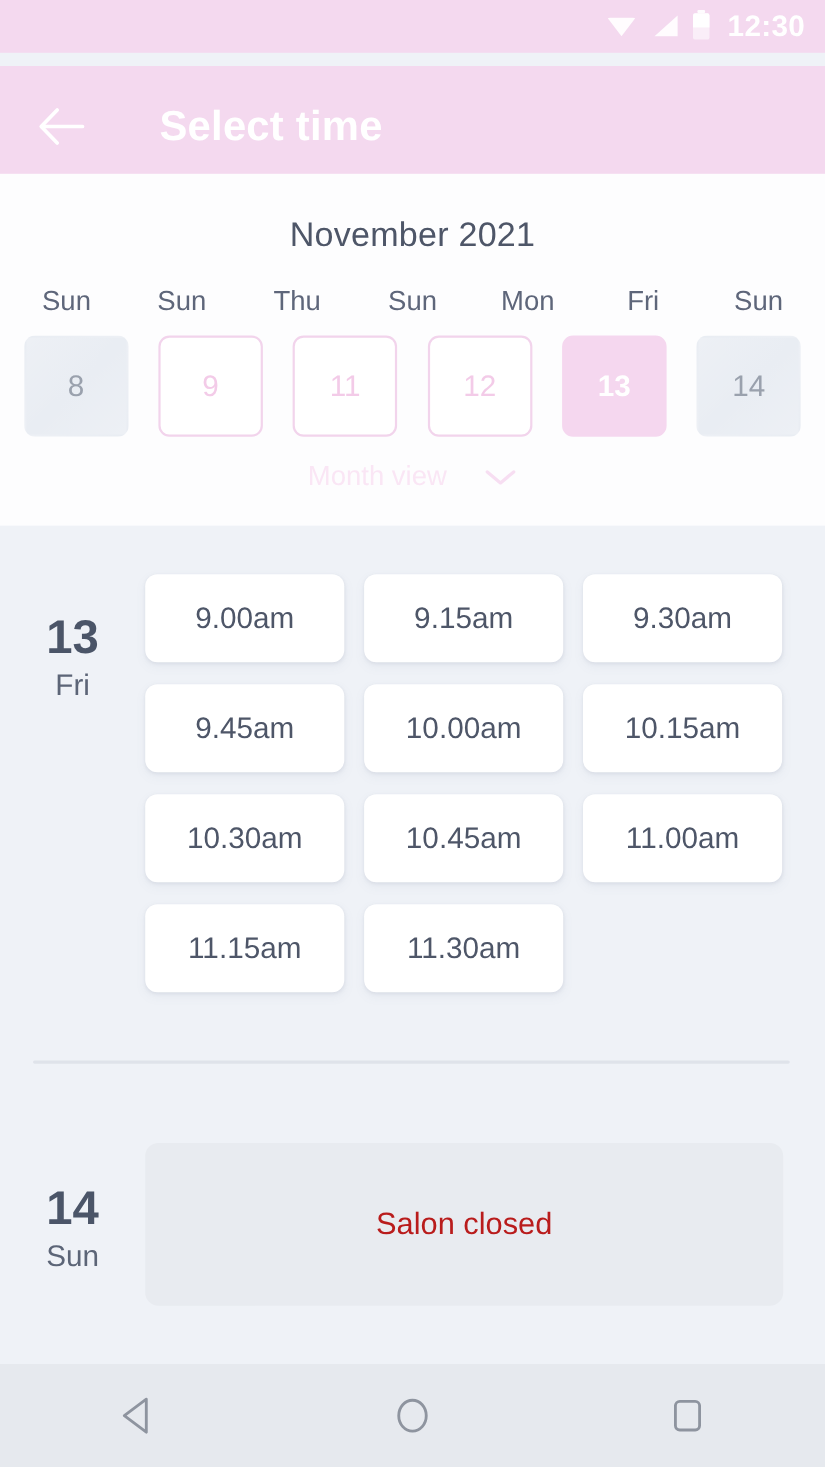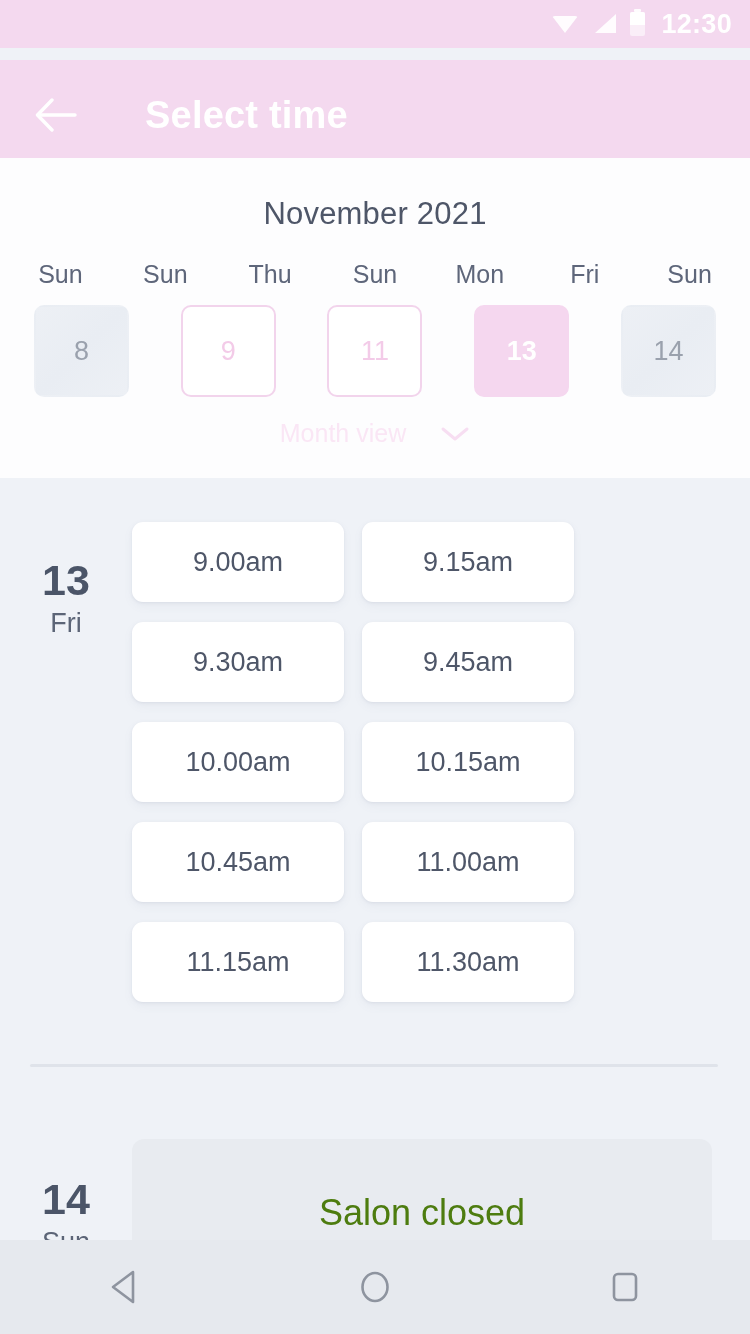--- a/index.html
+++ b/index.html
@@ -237,21 +237,21 @@
   }
 
   .slots {
     width: 600px;
     display: flex;
     flex-wrap: wrap;
     gap: 20px 18px;
     padding-top: 2px;
   }
   .slot {
-    width: 212px;
+    width: 181px;
     height: 80px;
     background: #ffffff;
     border-radius: 11px;
     display: flex;
     align-items: center;
     justify-content: center;
     color: #4e5668;
     font-size: 27px;
     cursor: pointer;
     border: none;
@@ -268,22 +268,22 @@
   }
 
   .closed-card {
     width: 580px;
     height: 148px;
     background: #e8ebf0;
     border-radius: 12px;
     display: flex;
     align-items: center;
     justify-content: center;
-    color: #4d7c0f;
-    font-size: 36px;
+    color: #b91c1c;
+    font-size: 28px;
     cursor: default;
   }
   .day-group.g14 { padding-top: 72px; }
   .day-group.g14 .day-label { padding-top: 38px; }
 
   
   .navbar {
     position: absolute;
     bottom: 0; left: 0;
     width: 750px;
@@ -345,20 +345,23 @@
       <div class="cal-daycell-wrap">
         <button class="cal-day disabled">8</button>
       </div>
       <div class="cal-daycell-wrap">
         <button class="cal-day avail">9</button>
       </div>
       <div class="cal-daycell-wrap">
         <button class="cal-day avail">11</button>
       </div>
       <div class="cal-daycell-wrap">
+        <button class="cal-day avail">12</button>
+      </div>
+      <div class="cal-daycell-wrap">
         <button class="cal-day selected">13</button>
       </div>
       <div class="cal-daycell-wrap">
         <button class="cal-day disabled">14</button>
       </div>
     </div>
 
     <div class="cal-monthview">
       <span class="cal-monthview-label">Month view</span>
       <svg class="chev-down" width="30" height="18" viewBox="0 0 30 18">
@@ -374,20 +377,21 @@
         <div class="day-label-num">13</div>
         <div class="day-label-dow">Fri</div>
       </div>
       <div class="slots">
         <button class="slot">9.00am</button>
         <button class="slot">9.15am</button>
         <button class="slot">9.30am</button>
         <button class="slot">9.45am</button>
         <button class="slot">10.00am</button>
         <button class="slot">10.15am</button>
+        <button class="slot">10.30am</button>
         <button class="slot">10.45am</button>
         <button class="slot">11.00am</button>
         <button class="slot">11.15am</button>
         <button class="slot">11.30am</button>
       </div>
     </div>
 
     <div class="divider"></div>
 
     <div class="day-group g14">

